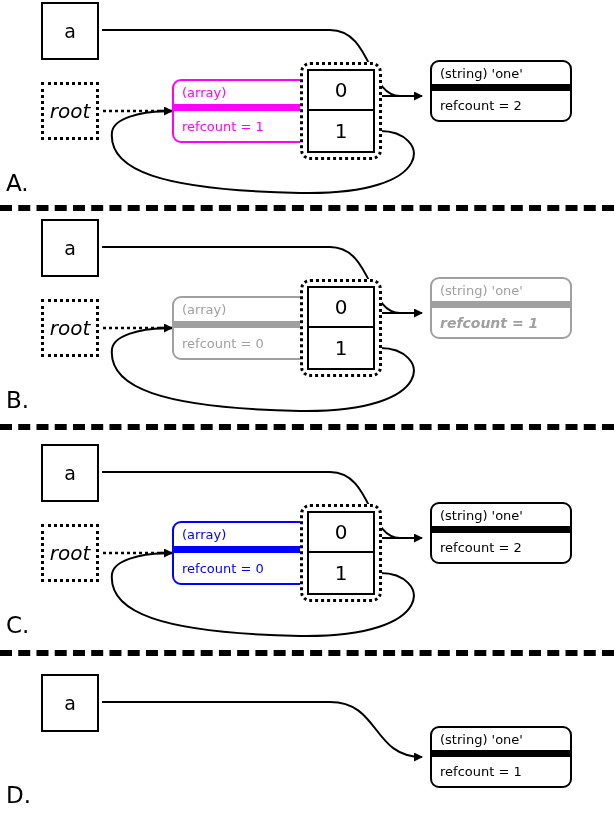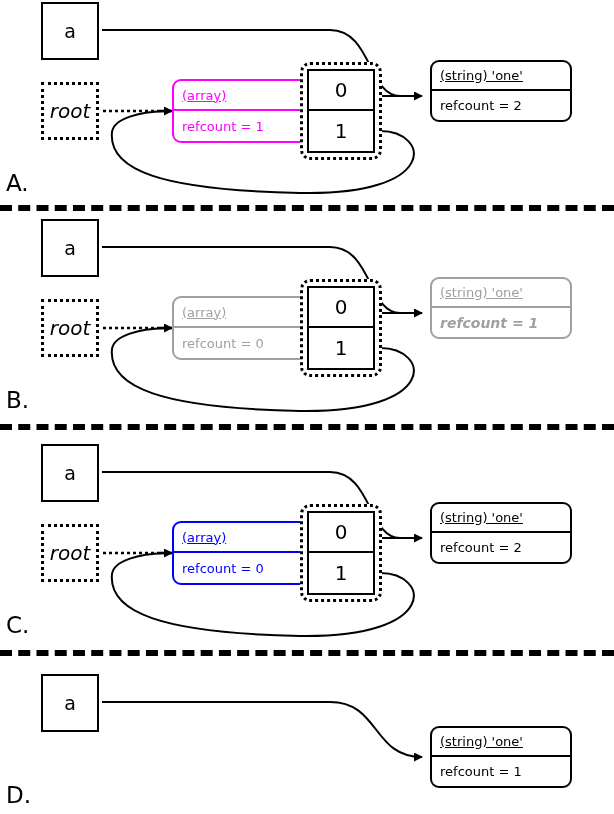--- a/index.html
+++ b/index.html
@@ -78,21 +78,21 @@
   .zval .rc-row {
     box-sizing: border-box;
     padding: 0 8px;
     display: flex;
     align-items: center;
     font-size: 13px;
     color: #000000;
     height: 50%;
     white-space: nowrap;
   }
-  .zval .type-row { border-bottom: 2px solid #000000; text-decoration: underline; }
+  .zval .type-row { border-bottom: 7px solid #000000; }
 
   .zval.magenta { border-color: #ff00ff; }
   .zval.magenta .type-row { border-bottom-color: #ff00ff; color: #ff00ff; }
   .zval.magenta .rc-row { color: #ff00ff; }
 
   .zval.blue { border-color: #0000ff; }
   .zval.blue .type-row { border-bottom-color: #0000ff; color: #0000ff; }
   .zval.blue .rc-row { color: #0000ff; }
 
   .zval.gray { border-color: #a0a0a0; }

